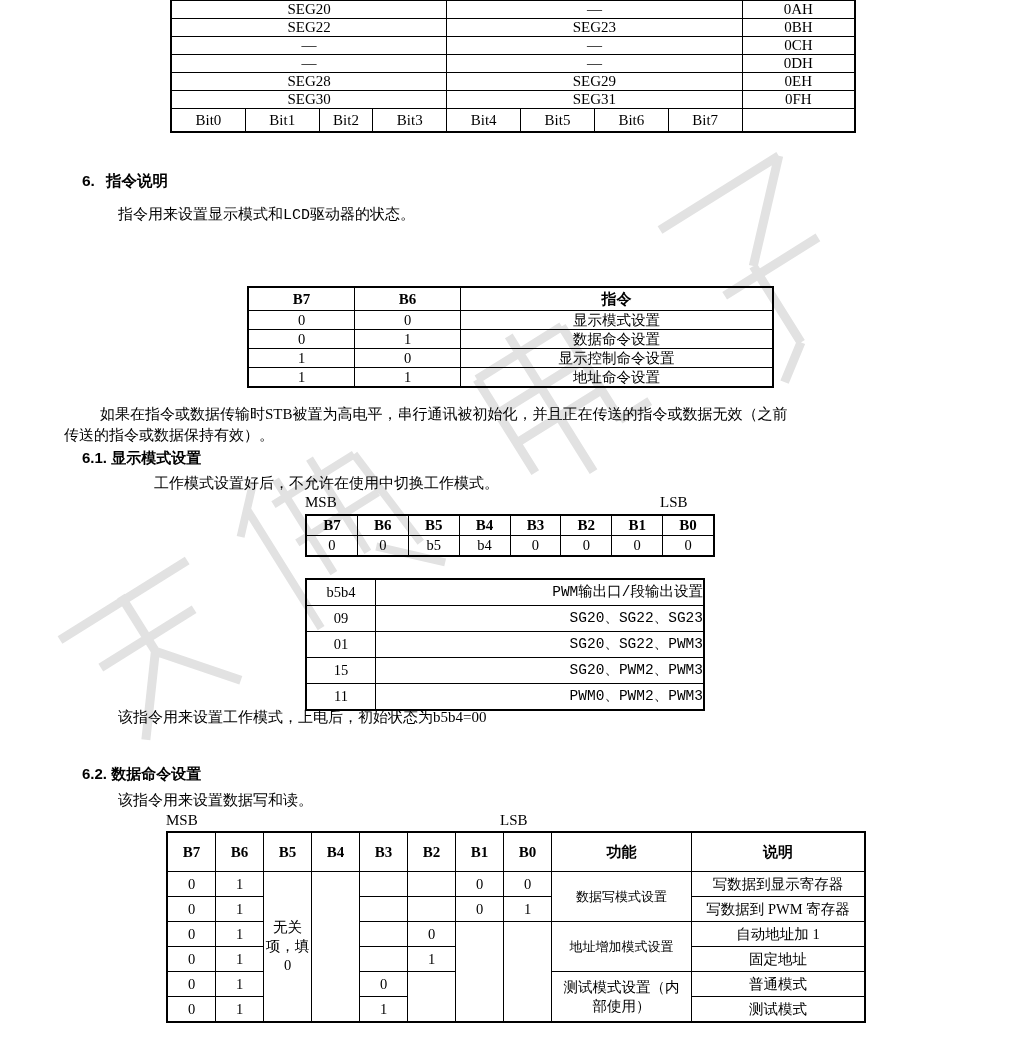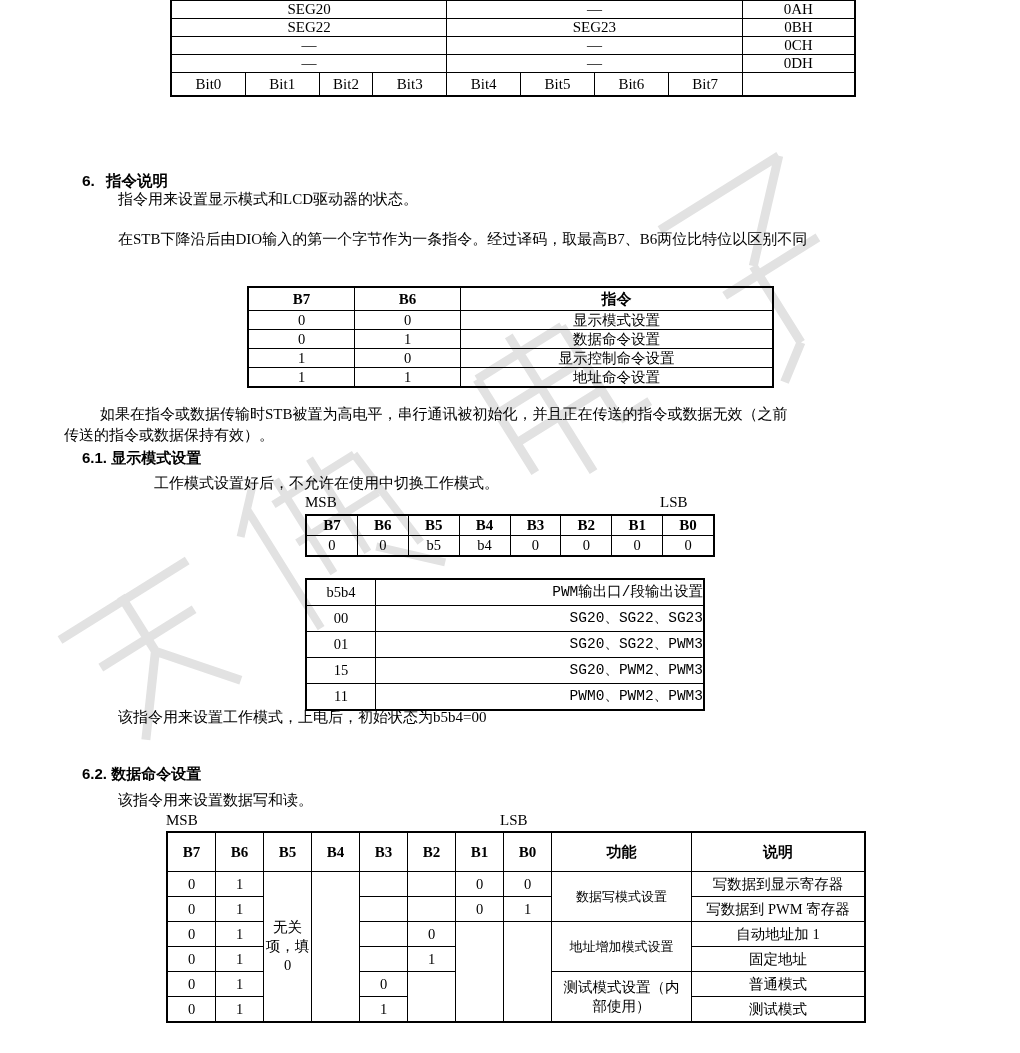--- a/index.html
+++ b/index.html
@@ -71,21 +71,21 @@
     font-weight: bold;
     font-size: 15px;
   }
   .para {
     font-size: 15px;
     line-height: 21px;
   }
 
   #sec6 { position:absolute; left:82px; top:171px; }
   #sec6 .num { display:inline-block; width:24px; }
-  #p1 { position:absolute; left:118px; top:189px; }
+  #p1 { position:absolute; left:118px; top:205px;font-family:Liberation Mono, monospace; }
   #p2 { position:absolute; left:118px; top:229px; width:838px; }
   #p2 .l2 { display:block; margin-left: -36px; }
 
   
   .cmd-table {
     position: absolute;
     left: 247px;
     top: 286px;
     width: 527px;
     font-size: 14.5px;
@@ -191,20 +191,30 @@
         </tr>
         <tr>
           <td colspan="4">—</td>
           <td colspan="4">—</td>
           <td>0CH</td>
         </tr>
         <tr>
           <td colspan="4">—</td>
           <td colspan="4">—</td>
           <td>0DH</td>
+        </tr>
+        <tr>
+          <td colspan="4">SEG28</td>
+          <td colspan="4">SEG29</td>
+          <td>0EH</td>
+        </tr>
+        <tr>
+          <td colspan="4">SEG30</td>
+          <td colspan="4">SEG31</td>
+          <td>0FH</td>
         </tr>
         <tr style="height:22px">
           <td style="height:22px;width:72px">Bit0</td>
           <td style="width:72px">Bit1</td>
           <td style="width:52px">Bit2</td>
           <td style="width:72px">Bit3</td>
           <td style="width:72px">Bit4</td>
           <td style="width:72px">Bit5</td>
           <td style="width:72px">Bit6</td>
           <td style="width:72px">Bit7</td>
@@ -213,21 +223,20 @@
       </tbody>
     </table>
 
     <div id="sec6" class="h-sec">
       <span class="num">6.</span><span>指令说明</span>
     </div>
 
     <div id="p1" class="para">指令用来设置显示模式和LCD驱动器的状态。</div>
 
     <div id="p2" class="para">
-      <span>在STB下降沿后由DIO输入的第一个字节作为一条指令。经过译码，取最高B7、B6两位比特位以区别不同</span>
     </div>
 
     <table class="doc cmd-table cmd-outer">
       <tbody>
         <tr class="head">
           <td style="width:105px">B7</td>
           <td style="width:105px">B6</td>
           <td>指令</td>
         </tr>
         <tr>
@@ -293,21 +302,21 @@
       </tbody>
     </table>
 
     <table class="doc pwm-table pwm-outer">
       <tbody>
         <tr>
           <td style="width:68px">b5b4</td>
           <td class="left">PWM输出口/段输出设置</td>
         </tr>
         <tr>
-          <td>00</td>
+          <td>09</td>
           <td class="left">SG20、SG22、SG23</td>
         </tr>
         <tr>
           <td>01</td>
           <td class="left">SG20、SG22、PWM3</td>
         </tr>
         <tr>
           <td>15</td>
           <td class="left">SG20、PWM2、PWM3</td>
         </tr>

